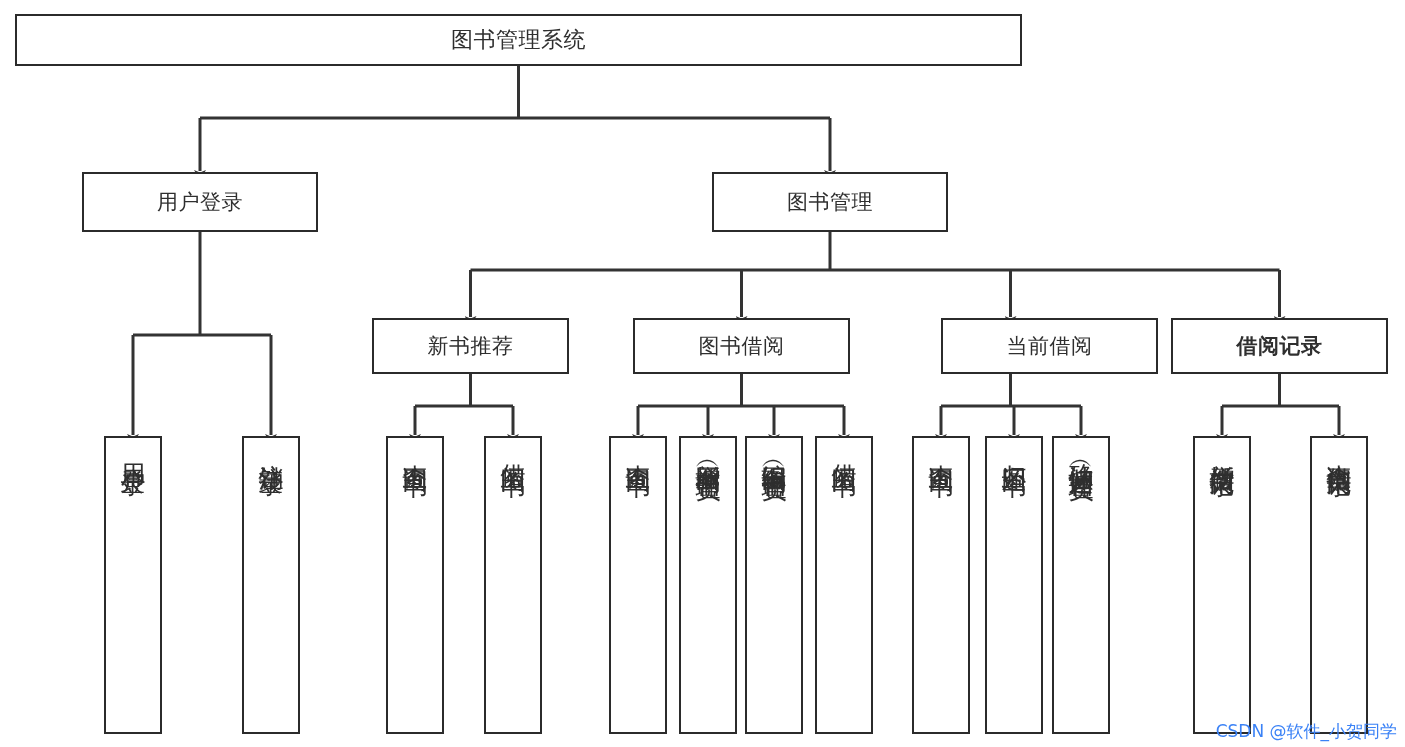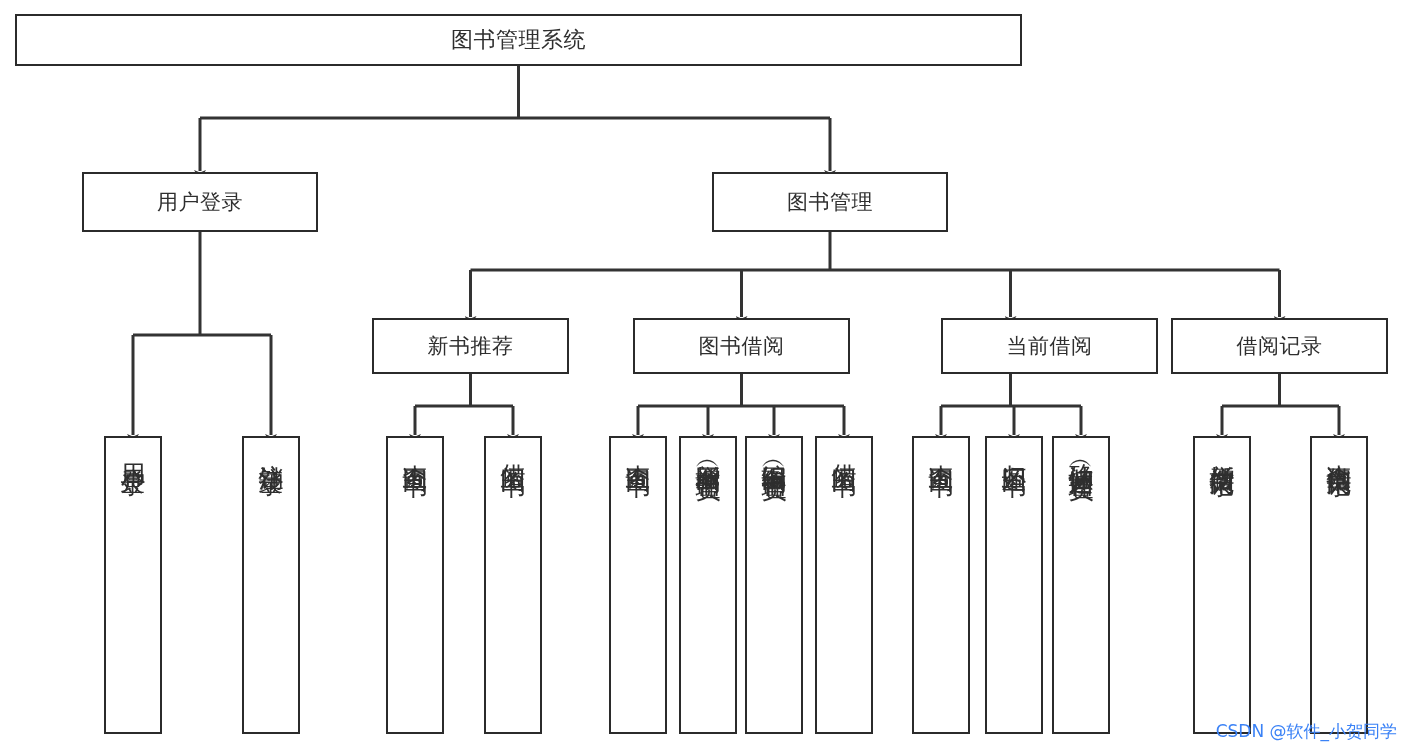--- a/index.html
+++ b/index.html
@@ -142,21 +142,21 @@
       </div>
       <div class="node horiz" style="left: 372px; top: 318px; width: 197px; height: 56px;">
         <span class="node-label">新书推荐</span>
       </div>
       <div class="node horiz" style="left: 633px; top: 318px; width: 217px; height: 56px;">
         <span class="node-label">图书借阅</span>
       </div>
       <div class="node horiz" style="left: 902px; top: 318px; width: 217px; height: 56px; margin-left: 39px;">
         <span class="node-label">当前借阅</span>
       </div>
-      <div class="node horiz" style="left: 1171px; top: 318px; width: 217px; height: 56px;">
+      <div class="node horiz" style="left: 1171px; top: 318px; width: 217px; height: 56px; font-weight: bold;">
         <span class="node-label">借阅记录</span>
       </div>
       <div class="node vert" style="left: 104px; top: 436px; width: 58px; height: 298px;">
         <span class="node-label">用户登录</span>
       </div>
       <div class="node vert" style="left: 242px; top: 436px; width: 58px; height: 298px;">
         <span class="node-label">注销登录</span>
       </div>
       <div class="node vert" style="left: 386px; top: 436px; width: 58px; height: 298px;">
         <span class="node-label">查询图书</span>

